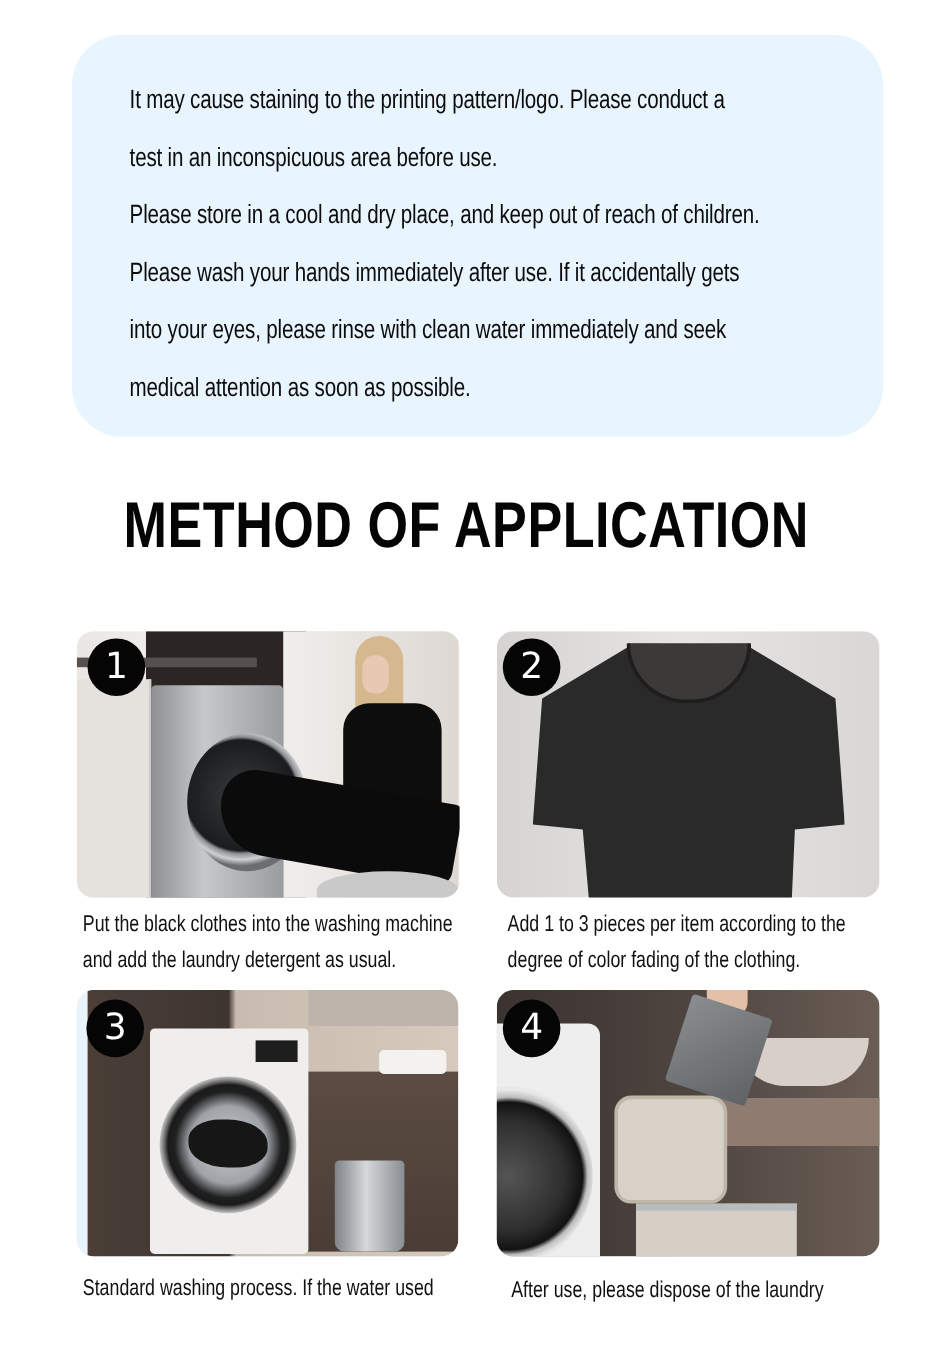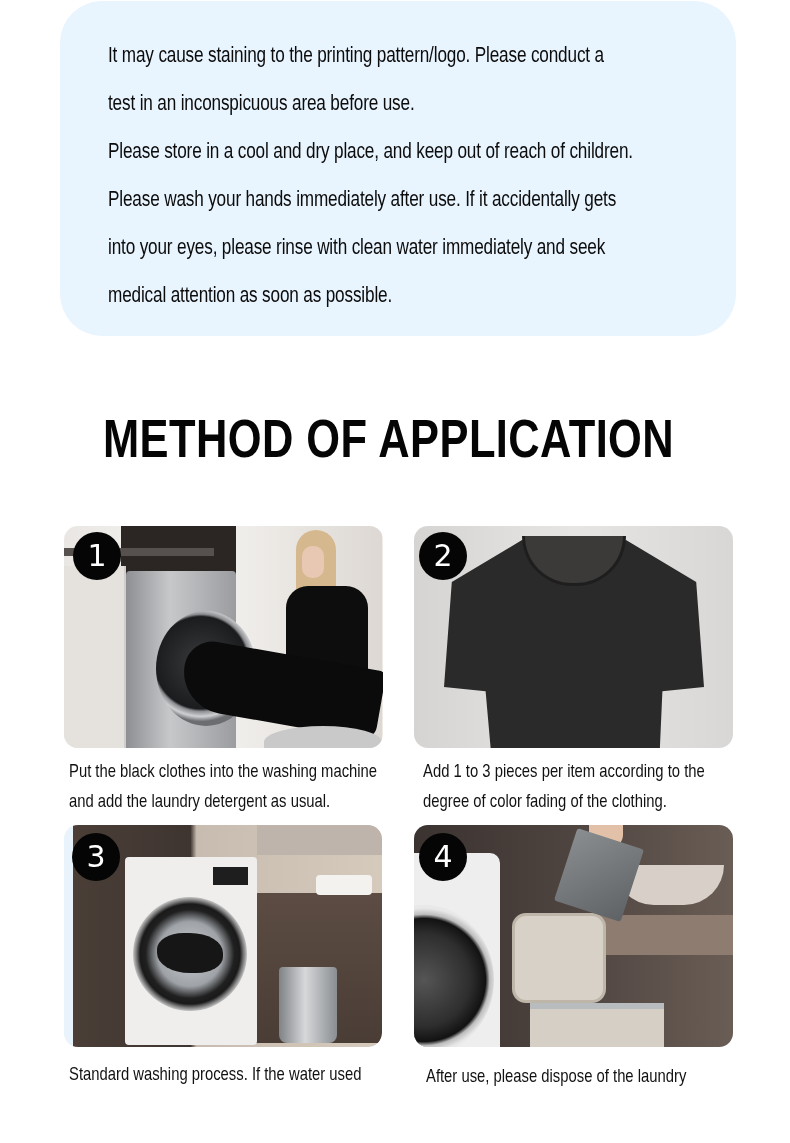--- a/index.html
+++ b/index.html
@@ -1,20 +1,20 @@
 <!DOCTYPE html>
 <html><head>
 <meta charset="utf-8">
 <style>
   * { box-sizing: border-box; margin: 0; padding: 0; }
   html, body { width: 790px; height: 1143px; background: #ffffff; overflow: hidden; }
   body { position: relative; font-family: "Liberation Sans", "DejaVu Sans", sans-serif; color: #111; }
 
   .notice {
-    position: absolute; left: 60px; top: 1px; width: 676px; height: 335px;
+    position: absolute; left: 60px; top: 29px; width: 676px; height: 335px;
     background: #e8f4fe; border-radius: 42px;
     padding: 30px 20px 0 48px;
   }
   .notice p {
     font-family: "Liberation Sans Narrow", "Liberation Sans", "DejaVu Sans", sans-serif;
     font-size: 22px; line-height: 48px; color: #0c0c0c;
     transform: scaleX(0.78); transform-origin: left center;
     white-space: nowrap; letter-spacing: -0.2px;
   }
 

